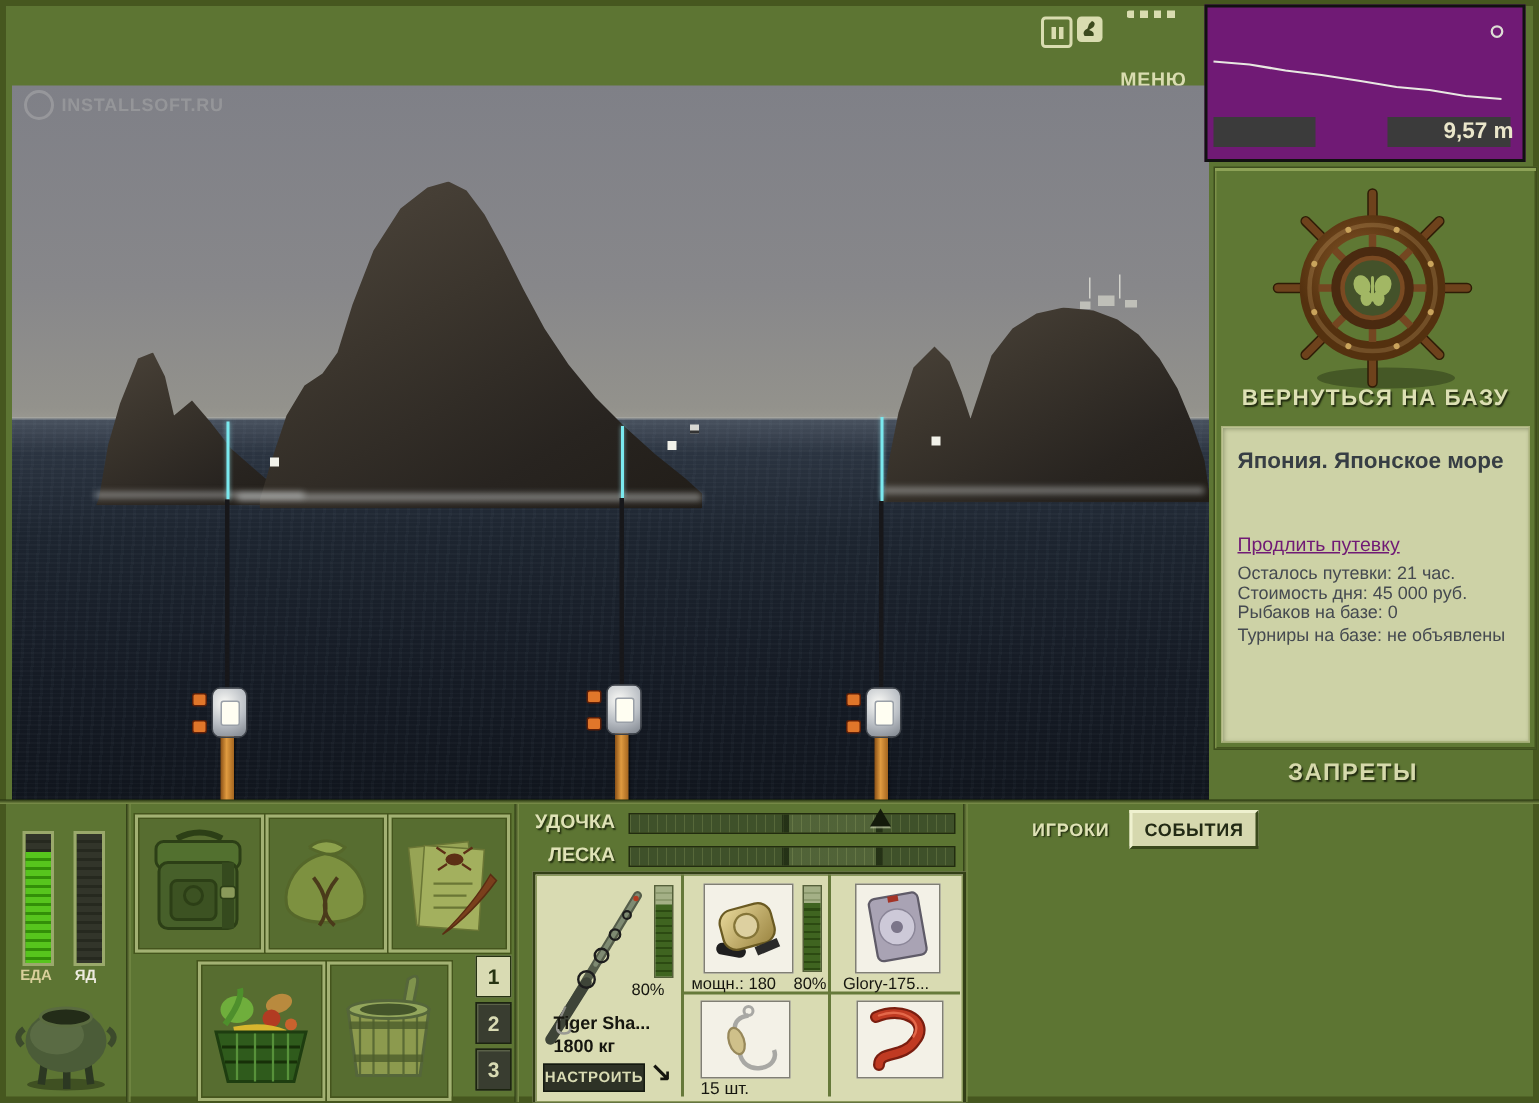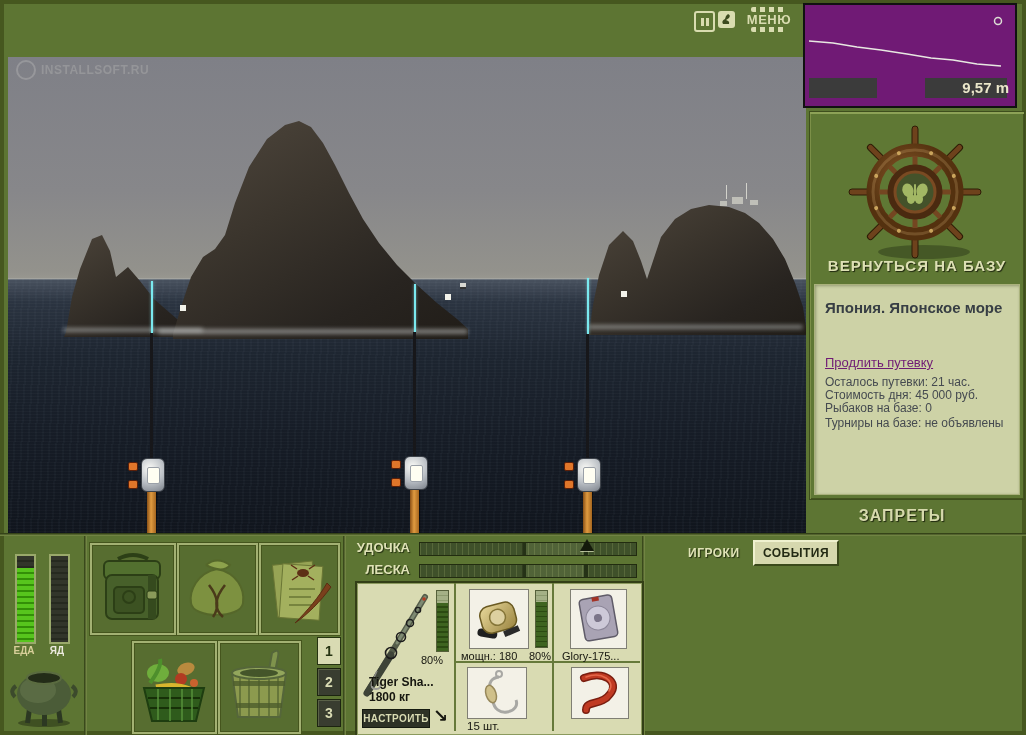--- a/index.html
+++ b/index.html
@@ -11,21 +11,21 @@
   .info-panel{left:8px;top:5px;width:348px;height:47px;background:#d8dab6;
     border:1px solid #3f4e1d;box-shadow:inset 0 0 0 1px #e9ebcc,1px 1px 3px rgba(0,0,0,.35);}
   .info-row{position:absolute;left:34px;bottom:7px;display:flex;align-items:baseline;font-size:13px;color:#4b4b45;}
   .info-row b{color:#15150f;font-size:13.5px;margin-left:8px;}
   .pause-btn{left:694px;top:11px;width:17px;height:17px;border:2px solid #d9dcb0;border-radius:3px;
     display:flex;align-items:center;justify-content:center;gap:2px;cursor:pointer;}
   .pause-btn i{display:block;width:3px;height:8px;background:#d9dcb0;}
   .rest-btn{left:718px;top:11px;width:17px;height:17px;background:#d9dcb0;border-radius:3px;cursor:pointer;}
   .menu-btn{left:740px;top:7px;width:58px;text-align:center;cursor:pointer;color:#d9dcb0;}
   .menu-teeth{height:5px;width:36px;margin:0 auto;background:repeating-linear-gradient(90deg,#d9dcb0 0 5px,transparent 5px 9px);border-radius:2px;}
-  .menu-txt{font-weight:bold;font-size:13px;letter-spacing:.5px;line-height:15px;}
+  .menu-txt{font-weight:bold;font-size:13px;letter-spacing:.5px;line-height:15px;margin-top:33px;}
   
   .scene{left:8px;top:57px;width:798px;height:478px;overflow:hidden;
     background:linear-gradient(180deg,#7f8087 0%,#87878a 28%,#93928c 45%,#9a9991 47%);}
   .sea{left:0;top:222px;width:798px;height:256px;
     background:linear-gradient(180deg,#49525f 0%,#2b3441 9%,#1d2530 30%,#161c26 62%,#10151d 100%);}
   .sea-tex{left:0;top:222px;width:798px;height:256px;opacity:.8;
     background:repeating-linear-gradient(0deg,rgba(255,255,255,.03) 0 1px,transparent 1px 3px),
                repeating-linear-gradient(93deg,rgba(130,150,170,.05) 0 2px,transparent 2px 7px);}
   .horizon{left:0;top:221px;width:798px;height:2px;background:rgba(195,198,198,.28);}
   .rock{background:linear-gradient(150deg,#50483e 0%,#3b352d 40%,#282420 75%,#211d18 100%);}

